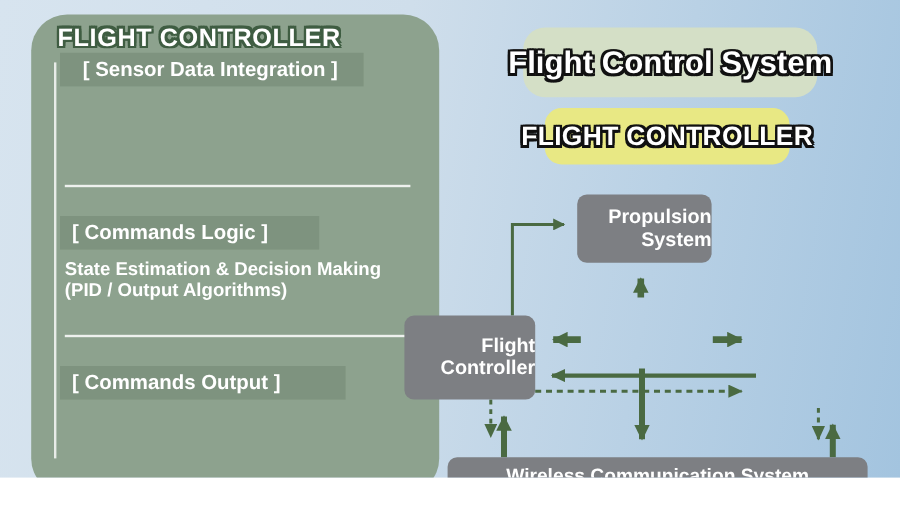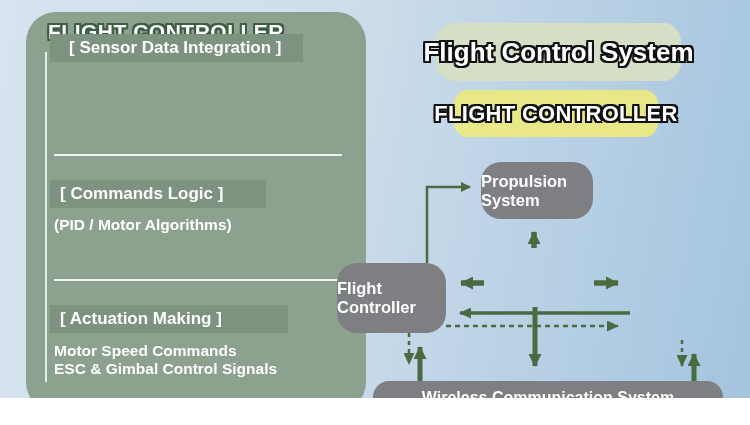--- a/index.html
+++ b/index.html
@@ -24,55 +24,52 @@
   .pill{position:absolute;display:flex;align-items:center;justify-content:center;
     color:#fff;font-weight:800;white-space:nowrap;
     text-shadow:-2px -2px 0 #111,2px -2px 0 #111,-2px 2px 0 #111,2px 2px 0 #111,
       -2px 0 0 #111,2px 0 0 #111,0 -2px 0 #111,0 2px 0 #111;}
   .pill-green{left:436px;top:23px;width:245px;height:58px;border-radius:18px;
     background:#d4dfc6;font-size:26px;}
   .pill-yellow{left:454px;top:90px;width:204px;height:47px;border-radius:14px;
     background:#e8e884;font-size:22px;letter-spacing:.3px;}
   
   .node{position:absolute;display:flex;align-items:center;justify-content:center;
-    background:#7d7f83;border-radius:20px;color:#fff;font-weight:700;
-    text-align:left;font-size:16.5px;line-height:19px;}
+    background:#7d7f83;border-radius:8px;color:#fff;font-weight:700;
+    text-align:right;font-size:16.5px;line-height:19px;}
   .node-propulsion{left:481px;top:162px;width:112px;height:57px;}
   .node-power{left:484px;top:249px;width:110px;height:58px;}
   .node-fc{left:337px;top:263px;width:109px;height:70px;}
   .node-imaging{left:630px;top:265px;width:110px;height:75px;}
   .node-wireless{left:373px;top:381px;width:350px;height:32px;font-size:16px;}
   
   .arrows{position:absolute;left:0;top:0;}
   .arrows path.ln{stroke:#4a6a42;fill:none;}
   .arrows marker path{fill:#4a6a42;stroke:none;}
 </style>
 </head>
 <body>
 
 <div class="stage">
 
   <div class="panel">
     <div class="panel-title">FLIGHT CONTROLLER</div>
     <div class="vline"></div>
 
-    <div class="sec-h" style="top:22px;width:253px;padding-left:19px;">[ Sensor Data Integration ]</div>
+    <div class="sec-h" style="top:32px;width:253px;padding-left:19px;">[ Sensor Data Integration ]</div>
     <div class="sep" style="top:142px;"></div>
 
     <div class="sec-h" style="top:168px;width:216px;">[ Commands Logic ]</div>
     <div class="sec-b" style="top:204px;">
-      <div>(PID / Motor Algorithms)</div>
+      <div>State Estimation &amp; Decision Making</div>
+      <div>(PID / Output Algorithms)</div>
     </div>
     <div class="sep" style="top:267px;"></div>
 
-    <div class="sec-h" style="top:293px;width:238px;">[ Actuation Making ]</div>
-    <div class="sec-b" style="top:330px;">
-      <div>Motor Speed Commands</div>
-      <div>ESC &amp; Gimbal Control Signals</div>
-    </div>
+    <div class="sec-h" style="top:293px;width:238px;">[ Commands Output ]</div>
   </div>
 
   <div class="pill pill-green">Flight Control System</div>
   <div class="pill pill-yellow">FLIGHT CONTROLLER</div>
 
   <svg class="arrows" width="750" height="425" viewBox="0 0 750 425">
     <defs>
       <marker id="mBig" markerUnits="userSpaceOnUse" markerWidth="14" markerHeight="13" refX="12" refY="6.5" orient="auto">
         <path d="M0,0 L13,6.5 L0,13 z"></path>
       </marker>

